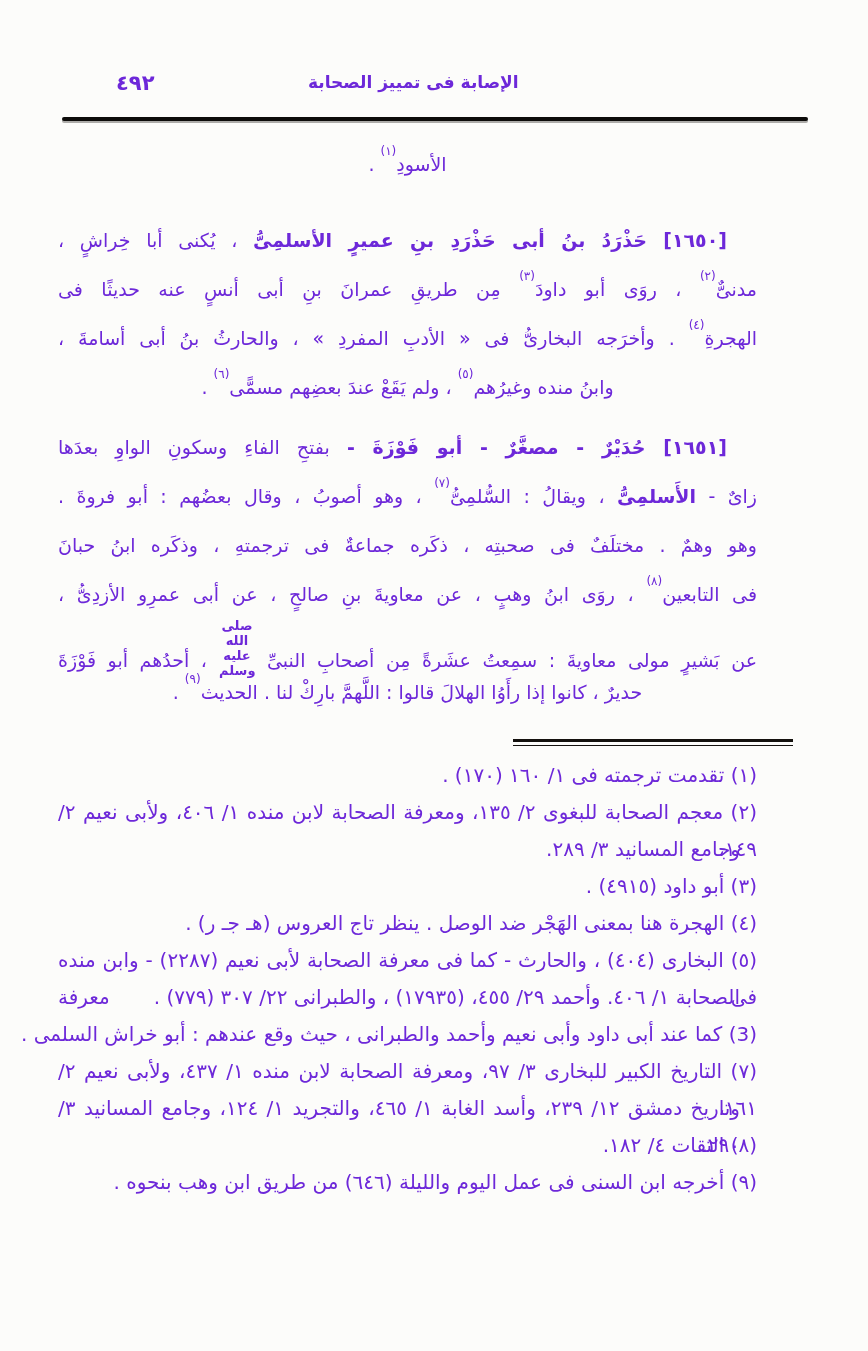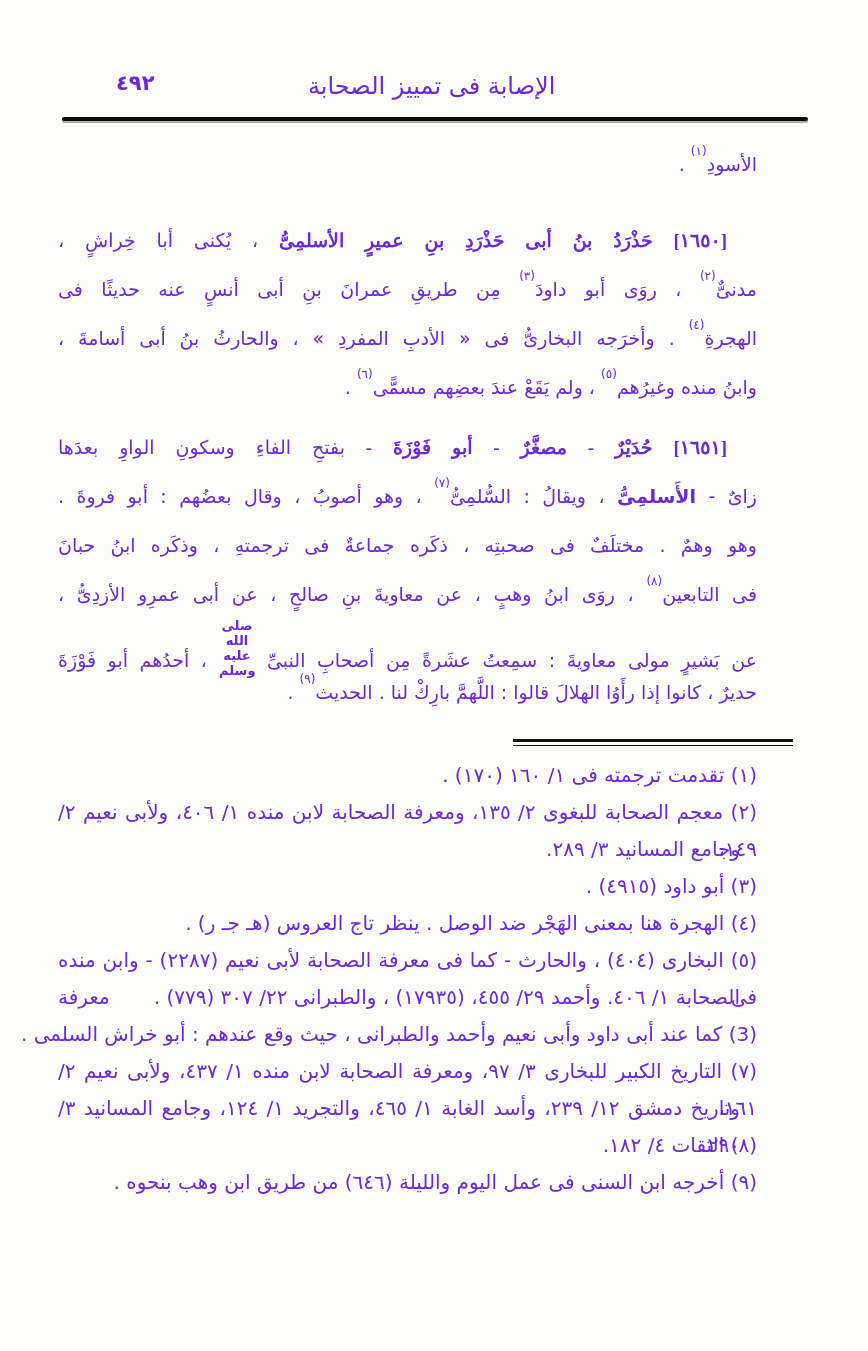--- a/index.html
+++ b/index.html
@@ -13,36 +13,36 @@
     direction:rtl;
     overflow:hidden;
   }
   
   .pagenum{
     position:absolute;top:71px;left:116px;
     font-size:21px;font-weight:bold;letter-spacing:2px;
   }
   .title{
     position:absolute;top:72px;left:308px;width:286px;
-    text-align:left;font-size:24px;font-weight:normal;
+    text-align:left;font-size:17px;font-weight:bold;
     white-space:nowrap;
   }
   .rule{
     position:absolute;top:117px;left:62px;width:746px;height:4px;
     background:#0d0c0a;border-radius:2px;
     box-shadow:0 2px 0 rgba(25,22,18,.35);
   }
   
   .body{
     position:absolute;top:140px;right:111px;width:699px;
     font-size:19px;
   }
-  .bline{height:49px;line-height:49px;text-align:right;white-space:nowrap;}
+  .bline{height:49px;line-height:49px;text-align:center;white-space:nowrap;}
   .bline.fill{text-align:justify;text-align-last:justify;white-space:normal;height:49px;overflow:visible;}
-  .indent{padding-right:30px;font-family:Liberation Serif, serif;}
+  .indent{padding-right:30px;}
   .p1{margin-top:27px;}
   .p2{margin-top:11px;}
   b{font-weight:bold;}
   sup.fnref{
     font-size:12px;line-height:0;position:relative;top:-9px;
     font-weight:normal;
   }
   .saw{
     display:inline-block;width:37px;
     font-size:13px;line-height:1.15;text-align:center;

